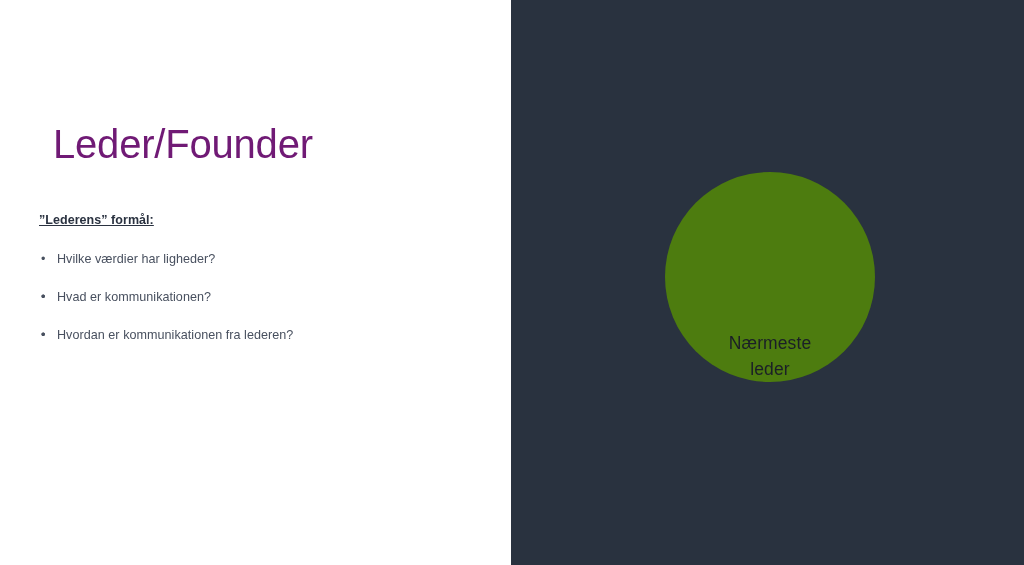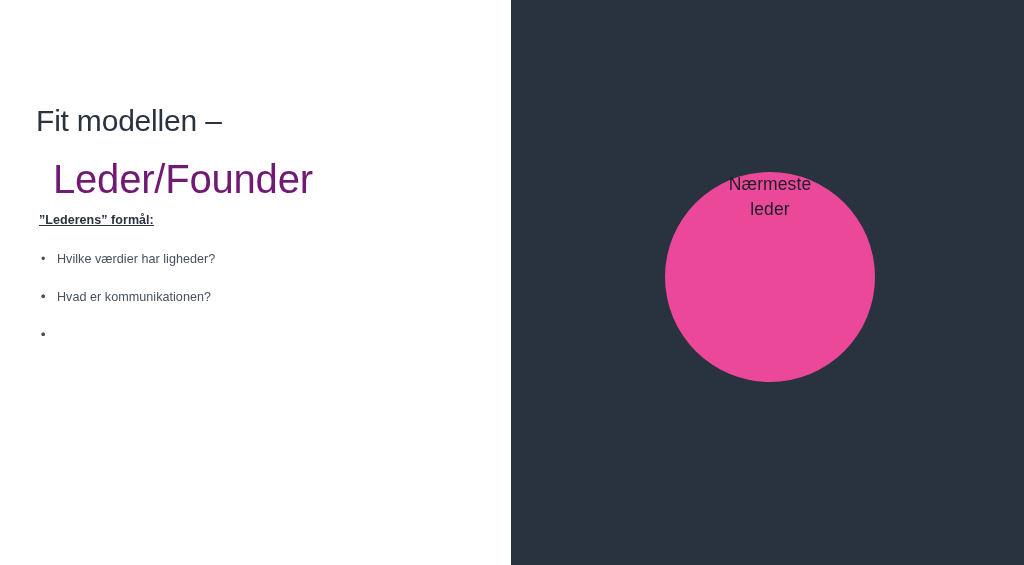--- a/index.html
+++ b/index.html
@@ -30,23 +30,23 @@
     background: #29323F;
   }
 
   .circle {
     position: absolute;
     left: 154px;   
     top: 172px;
     width: 210px;
     height: 210px;
     border-radius: 50%;
-    background: #ec4899;
+    background: #4d7c0f;
     display: flex;
-    align-items: flex-start;
+    align-items: flex-end;
     justify-content: center;
   }
 
   .circle-label {
     color: #1B1F27;
     font-size: 17.5px;
     line-height: 1.45;
     text-align: center;
     font-weight: 400;
     letter-spacing: 0.1px;
@@ -130,21 +130,20 @@
   }
 </style>
 </head>
 <body>
 
 <div class="slide">
 
   <div class="left-panel">
 
     <div class="title-block">
-      <div class="title-line1">Fit modellen –</div>
       <div class="title-line2">Leder/Founder</div>
     </div>
 
     <div class="body-block">
       <div class="subhead">”Lederens” formål:</div>
 
       <ul class="bullet-list">
         <li class="bullet-item">
           <span class="bullet-dot">•</span>
           <span>Hvilke værdier har ligheder?</span>
@@ -154,20 +153,21 @@
         </li>
         <li class="bullet-item">
           <span class="bullet-dot">•</span>
           <span>Hvad er kommunikationen?</span>
         </li>
         <li class="bullet-item">
           <span class="bullet-dot">•</span>
         </li>
         <li class="bullet-item">
           <span class="bullet-dot">•</span>
+          <span>Hvordan er kommunikationen fra lederen?</span>
         </li>
       </ul>
     </div>
 
   </div>
 
   <div class="right-panel">
     <div class="circle">
       <div class="circle-label">Nærmeste
 leder</div>

